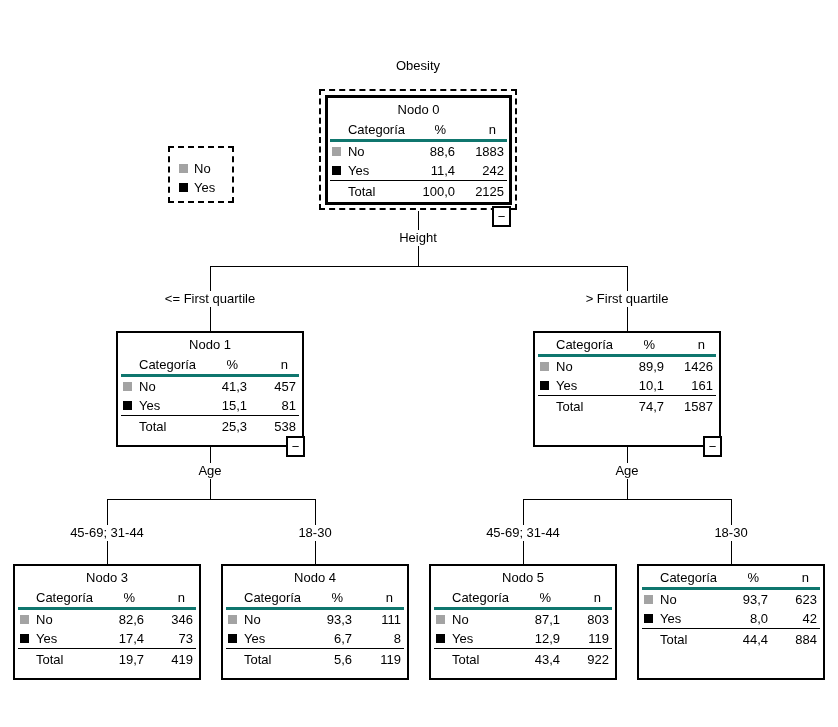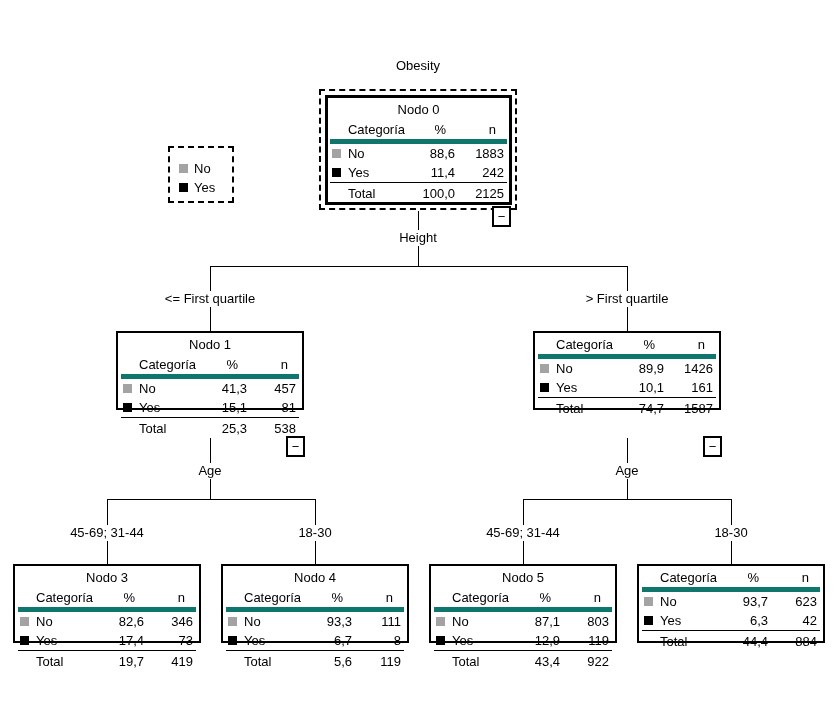--- a/index.html
+++ b/index.html
@@ -9,30 +9,30 @@
     overflow:hidden;
   }
   .line { position:absolute; background:#000; z-index:1; }
   .vline { width:1px; }
   .hline { height:1px; }
   .lbl {
     position:absolute; transform:translateX(-50%); background:#fff;
     padding:0 4px; white-space:nowrap; line-height:16px; z-index:2; text-align:center;
   }
   .node {
-    position:absolute; width:188px; height:79px; border:2px solid #000;
+    position:absolute; width:188px; height:116px; border:2px solid #000;
     background:#fff; box-sizing:border-box; display:flex; flex-direction:column;
     z-index:2; padding-top:1px;
   }
   .node.root { width:187px; height:110px; border-width:3px;align-items:center; }
   .sel-box { position:absolute; border:2px dashed #000; box-sizing:border-box; z-index:1; }
   .node-title { text-align:center; height:20px; line-height:21px; }
   .tbl { margin:0 3px; flex:1; display:flex; flex-direction:column; }
   .row { display:grid; grid-template-columns:18px 1fr 50px 52px; align-items:center; height:19px; }
-  .row.hdr { border-bottom:5px solid #0f766e; height:20px; }
+  .row.hdr { border-bottom:3px solid #0f766e; height:20px; }
   .row.yes { border-bottom:1px solid #000; }
   .row.total { height:21px; }
   .row .pct { text-align:right; }
   .row .cnt { text-align:right; padding-right:3px; }
   .row.hdr .pct { padding-right:9px; }
   .row.hdr .cnt { padding-right:11px; }
   .cell { display:flex; align-items:center; }
   .swatch { width:9px; height:9px; margin-left:2px; display:inline-block; }
   .swatch.no  { background:#a3a3a3; }
   .swatch.yes { background:#000000; }
@@ -321,21 +321,21 @@
           </span>
         <span>No</span>
         <span class="pct">93,7</span>
         <span class="cnt">623</span>
       </div>
       <div class="row yes">
         <span class="cell">
             <span class="swatch yes"></span>
           </span>
         <span>Yes</span>
-        <span class="pct">6,3</span>
+        <span class="pct">8,0</span>
         <span class="cnt">42</span>
       </div>
       <div class="row total">
         <span class="cell"></span>
         <span>Total</span>
         <span class="pct">44,4</span>
         <span class="cnt">884</span>
       </div>
     </div>
   </div>

